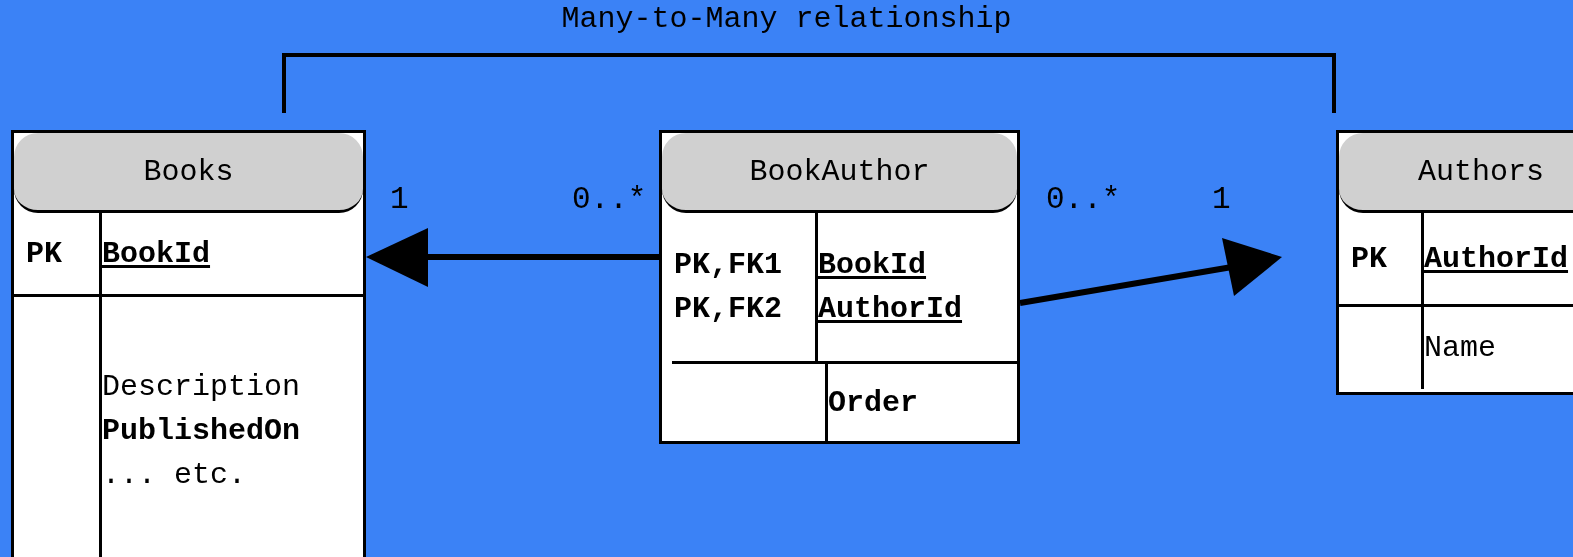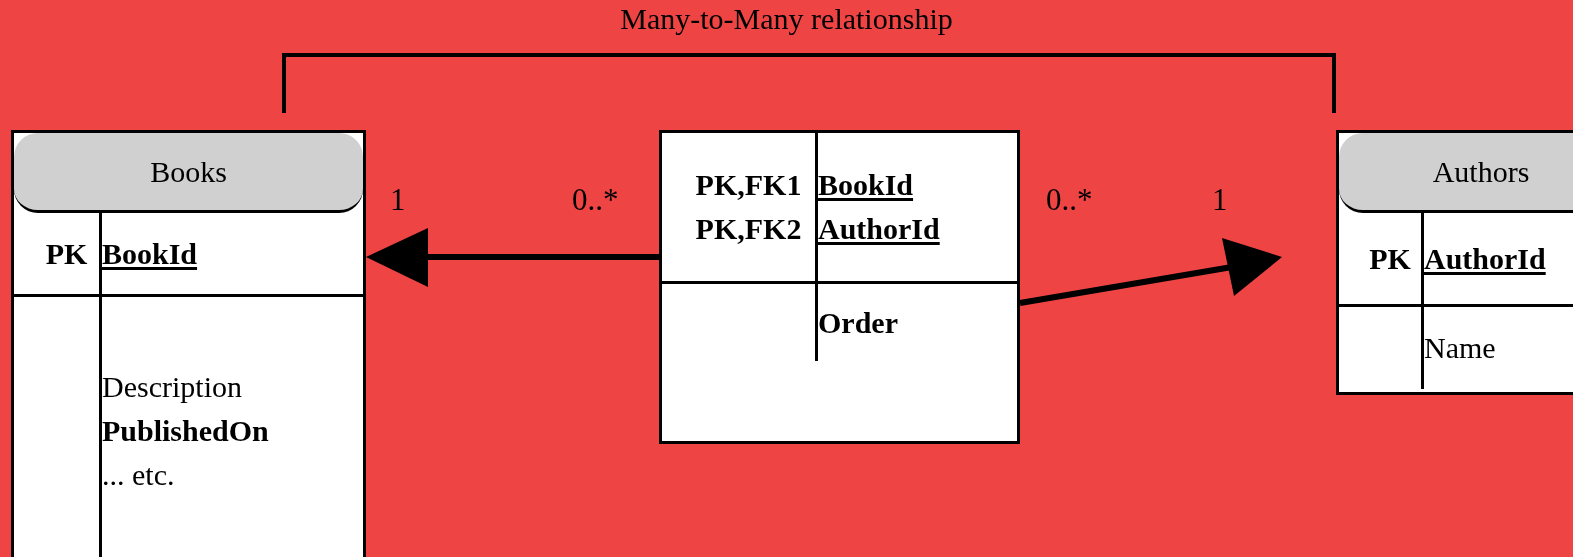--- a/index.html
+++ b/index.html
@@ -4,23 +4,23 @@
 <style>
   html, body {
     margin: 0;
     padding: 0;
     background: #ffffff;
   }
   #canvas {
     position: relative;
     width: 1573px;
     height: 557px;
-    background: #ef4444;
+    background: #3b82f6;
     overflow: hidden;
-    font-family: Liberation Serif, serif;
+    font-family: Liberation Mono, monospace;
     color: #000000;
   }
 
   
   .top-title {
     position: absolute;
     left: 0;
     top: 2px;
     width: 1573px;
     text-align: center;
@@ -66,23 +66,22 @@
   }
   .section + .section {
     border-top: 3px solid #000000;
   }
   .col-key {
     box-sizing: border-box;
     border-right: 3px solid #000000;
     display: flex;
     flex-direction: column;
     justify-content: center;
-    padding-left: 20px;
+    padding-left: 12px;
     flex: 0 0 auto;
-    text-align: center;
   }
   .col-attr {
     box-sizing: border-box;
     display: flex;
     flex-direction: column;
     justify-content: center;
     flex: 1 1 auto;
   }
   .key-line {
     font-size: 30px;
@@ -162,33 +161,34 @@
       <div class="col-key" style="width:88px;"></div>
       <div class="col-attr">
         <div class="attr-line">Description</div>
         <div class="attr-line bold">PublishedOn</div>
         <div class="attr-line">... etc.</div>
       </div>
     </div>
   </div>
 
   <div class="entity" style="left:659px; top:130px; width:361px; height:314px;">
+    <div class="entity-header" style="height:80px;">BookAuthor</div>
 
     <div class="section" style="height:148px;">
       <div class="col-key" style="width:156px;">
         <div class="key-line">PK,FK1</div>
         <div class="key-line">PK,FK2</div>
       </div>
       <div class="col-attr">
         <div class="attr-line pk">BookId</div>
         <div class="attr-line pk">AuthorId</div>
       </div>
     </div>
 
-    <div class="section" style="height:80px;">
+    <div class="section" style="height:80px;margin-left:10px;">
       <div class="col-key" style="width:156px;"></div>
       <div class="col-attr">
         <div class="attr-line bold">Order</div>
       </div>
     </div>
   </div>
 
   <div class="entity" style="left:1336px; top:130px; width:290px; height:265px;">
     <div class="entity-header" style="height:80px;">Authors</div>
 

